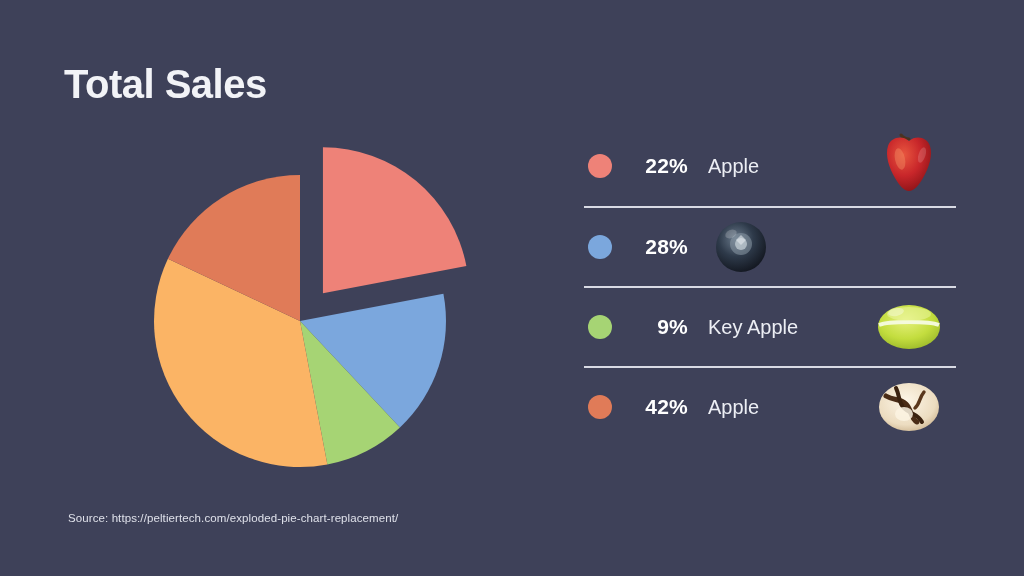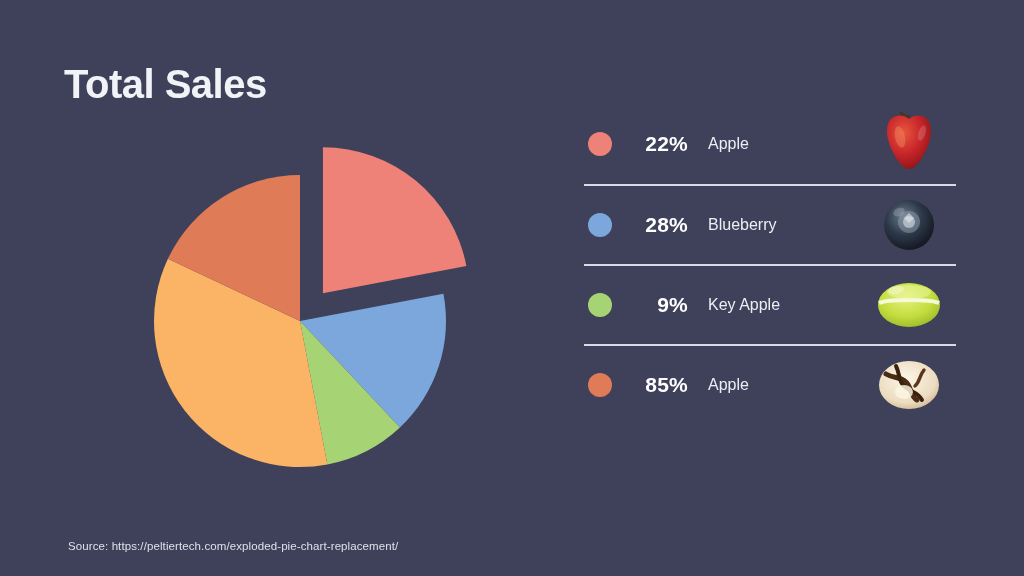--- a/index.html
+++ b/index.html
@@ -32,21 +32,21 @@
   #pie-wrap {
     position:absolute;
     left:0; top:0;
     width:560px; height:576px;
   }
   #pie-svg { display:block; }
 
   
   #legend {
     position:absolute;
-    left:584px; top:104px;
+    left:584px; top:126px;
     width:372px;
   }
   .legend-row {
     position:relative;
     height:80px;
     display:flex;
     align-items:center;
   }
   .legend-row + .legend-row { border-top:2px solid #d8dae4; }
   .legend-row:first-child { border-top:none; }
@@ -62,37 +62,37 @@
     width:86px;
     text-align:right;
     padding-right:10px;
     font-size:21px;
     font-weight:bold;
     color:#ffffff;
     letter-spacing:0.2px;
   }
   .lbl {
     flex:1 1 auto;
-    font-size:16px;
+    font-size:20px;
     color:#eceef4;
     padding-left:10px;
     white-space:nowrap;
   }
   .thumb {
     flex:0 0 auto;
     width:86px; height:74px;
     position:relative;
     margin-right:4px;
   }
   .thumb svg { display:block; width:100%; height:100%; }
 
   
   #source {
     position:absolute;
-    left:68px; top:540px;
+    left:68px; top:512px;
     font-size:11.5px;
     color:#dfe1ea;
     letter-spacing:0.1px;
   }
 </style>
 </head>
 <body style="background: rgb(62, 65, 89);">
 
 <div id="slide" style="background: rgb(62, 65, 89);">
 
@@ -129,21 +129,20 @@
           <path d="M43 12c-7-6-18-4-21 5-3 9 1 22 7 32 4 7 9 13 14 13s10-6 14-13c6-10 10-23 7-32-3-9-14-11-21-5z" fill="url(#gApple)"></path>
           <ellipse cx="34" cy="30" rx="5" ry="11" fill="#f28b62" opacity="0.45" transform="rotate(-12 34 30)"></ellipse>
           <ellipse cx="56" cy="26" rx="3.5" ry="8" fill="#ffffff" opacity="0.16" transform="rotate(18 56 26)"></ellipse>
         </svg>
       </span>
     </div>
 
     <div class="legend-row">
       <span class="swatch" style="background: rgb(123, 167, 221);"></span>
       <span class="pct">28%</span>
-      <span class="lbl">Blueberry</span>
       <span class="thumb">
         <svg viewBox="0 0 86 74">
           <defs>
             <radialGradient id="gBlue" cx="40%" cy="34%" r="70%">
               <stop offset="0%" stop-color="#6b7b8c"></stop>
               <stop offset="50%" stop-color="#2e3a4a"></stop>
               <stop offset="100%" stop-color="#12161f"></stop>
             </radialGradient>
           </defs>
           <circle cx="43" cy="37" r="25" fill="url(#gBlue)"></circle>
@@ -172,21 +171,21 @@
           <path d="M13 35c10-4 50-4 60 0" stroke="#f6fbe2" stroke-width="4" fill="none" opacity="0.95"></path>
           <ellipse cx="43" cy="24" rx="22" ry="7" fill="#eef7a8" opacity="0.5"></ellipse>
           <ellipse cx="30" cy="22" rx="8" ry="4" fill="#ffffff" opacity="0.35" transform="rotate(-10 30 22)"></ellipse>
         </svg>
       </span>
     </div>
 
 
     <div class="legend-row">
       <span class="swatch" style="background: rgb(224, 123, 88);"></span>
-      <span class="pct">85%</span>
+      <span class="pct">42%</span>
       <span class="lbl">Apple</span>
       <span class="thumb">
         <svg viewBox="0 0 86 74">
           <defs>
             <radialGradient id="gPec" cx="45%" cy="38%" r="70%">
               <stop offset="0%" stop-color="#fdf6e8"></stop>
               <stop offset="70%" stop-color="#ecdcc0"></stop>
               <stop offset="100%" stop-color="#c9b08a"></stop>
             </radialGradient>
           </defs>

